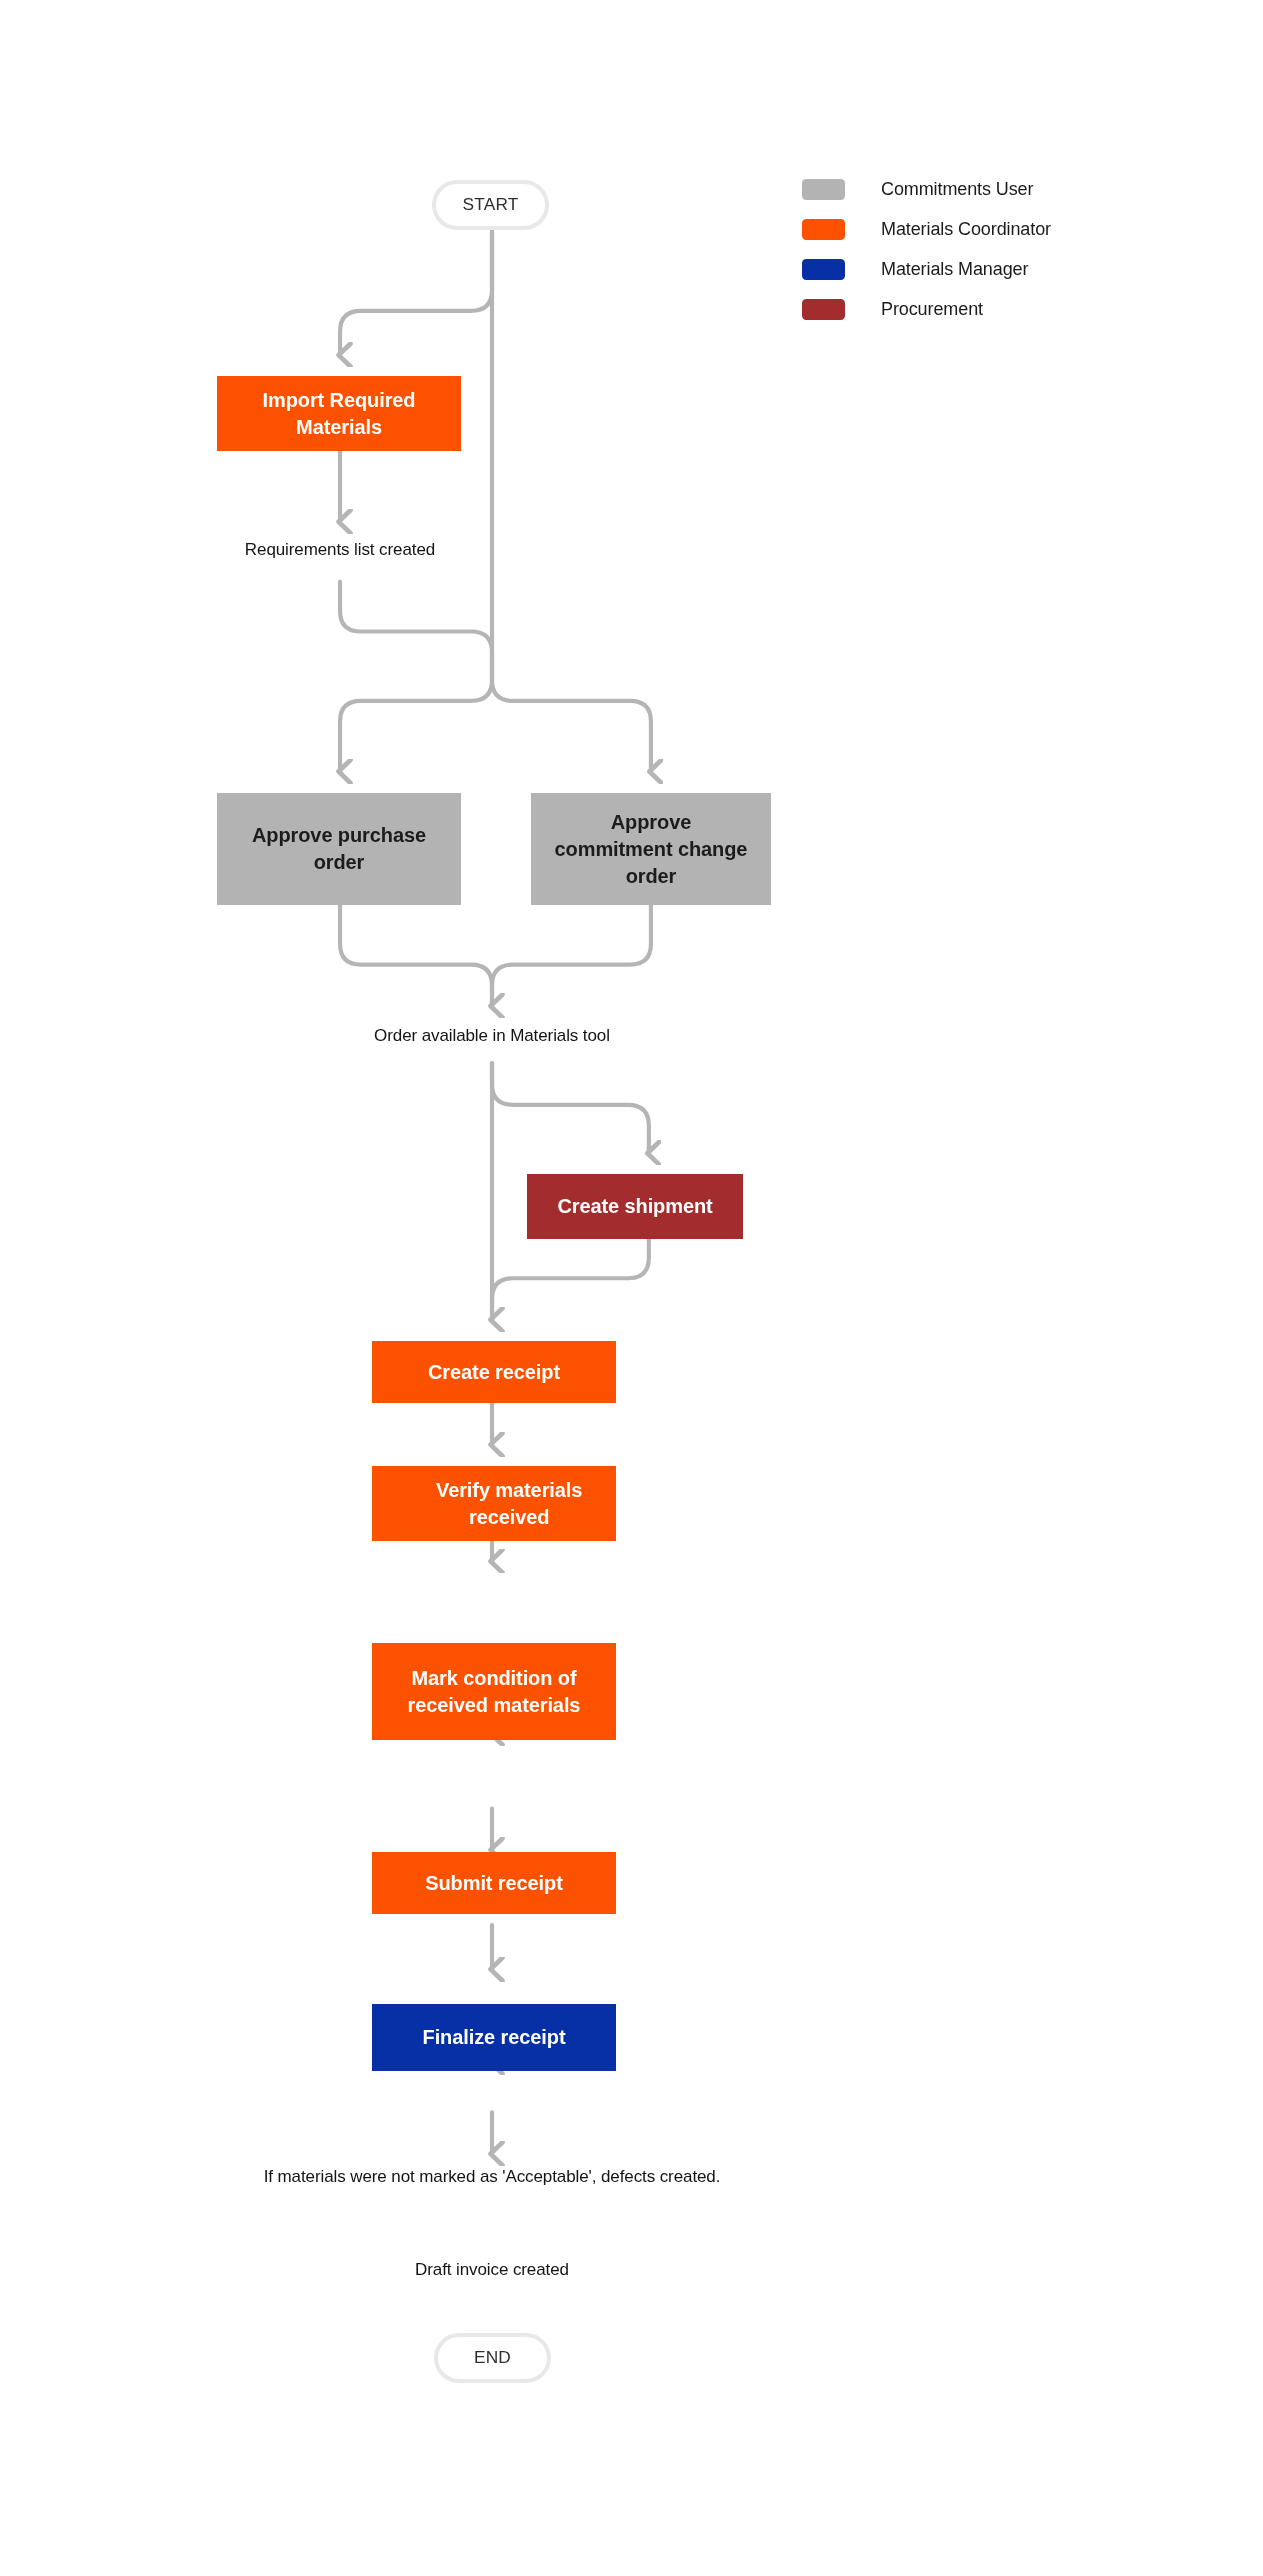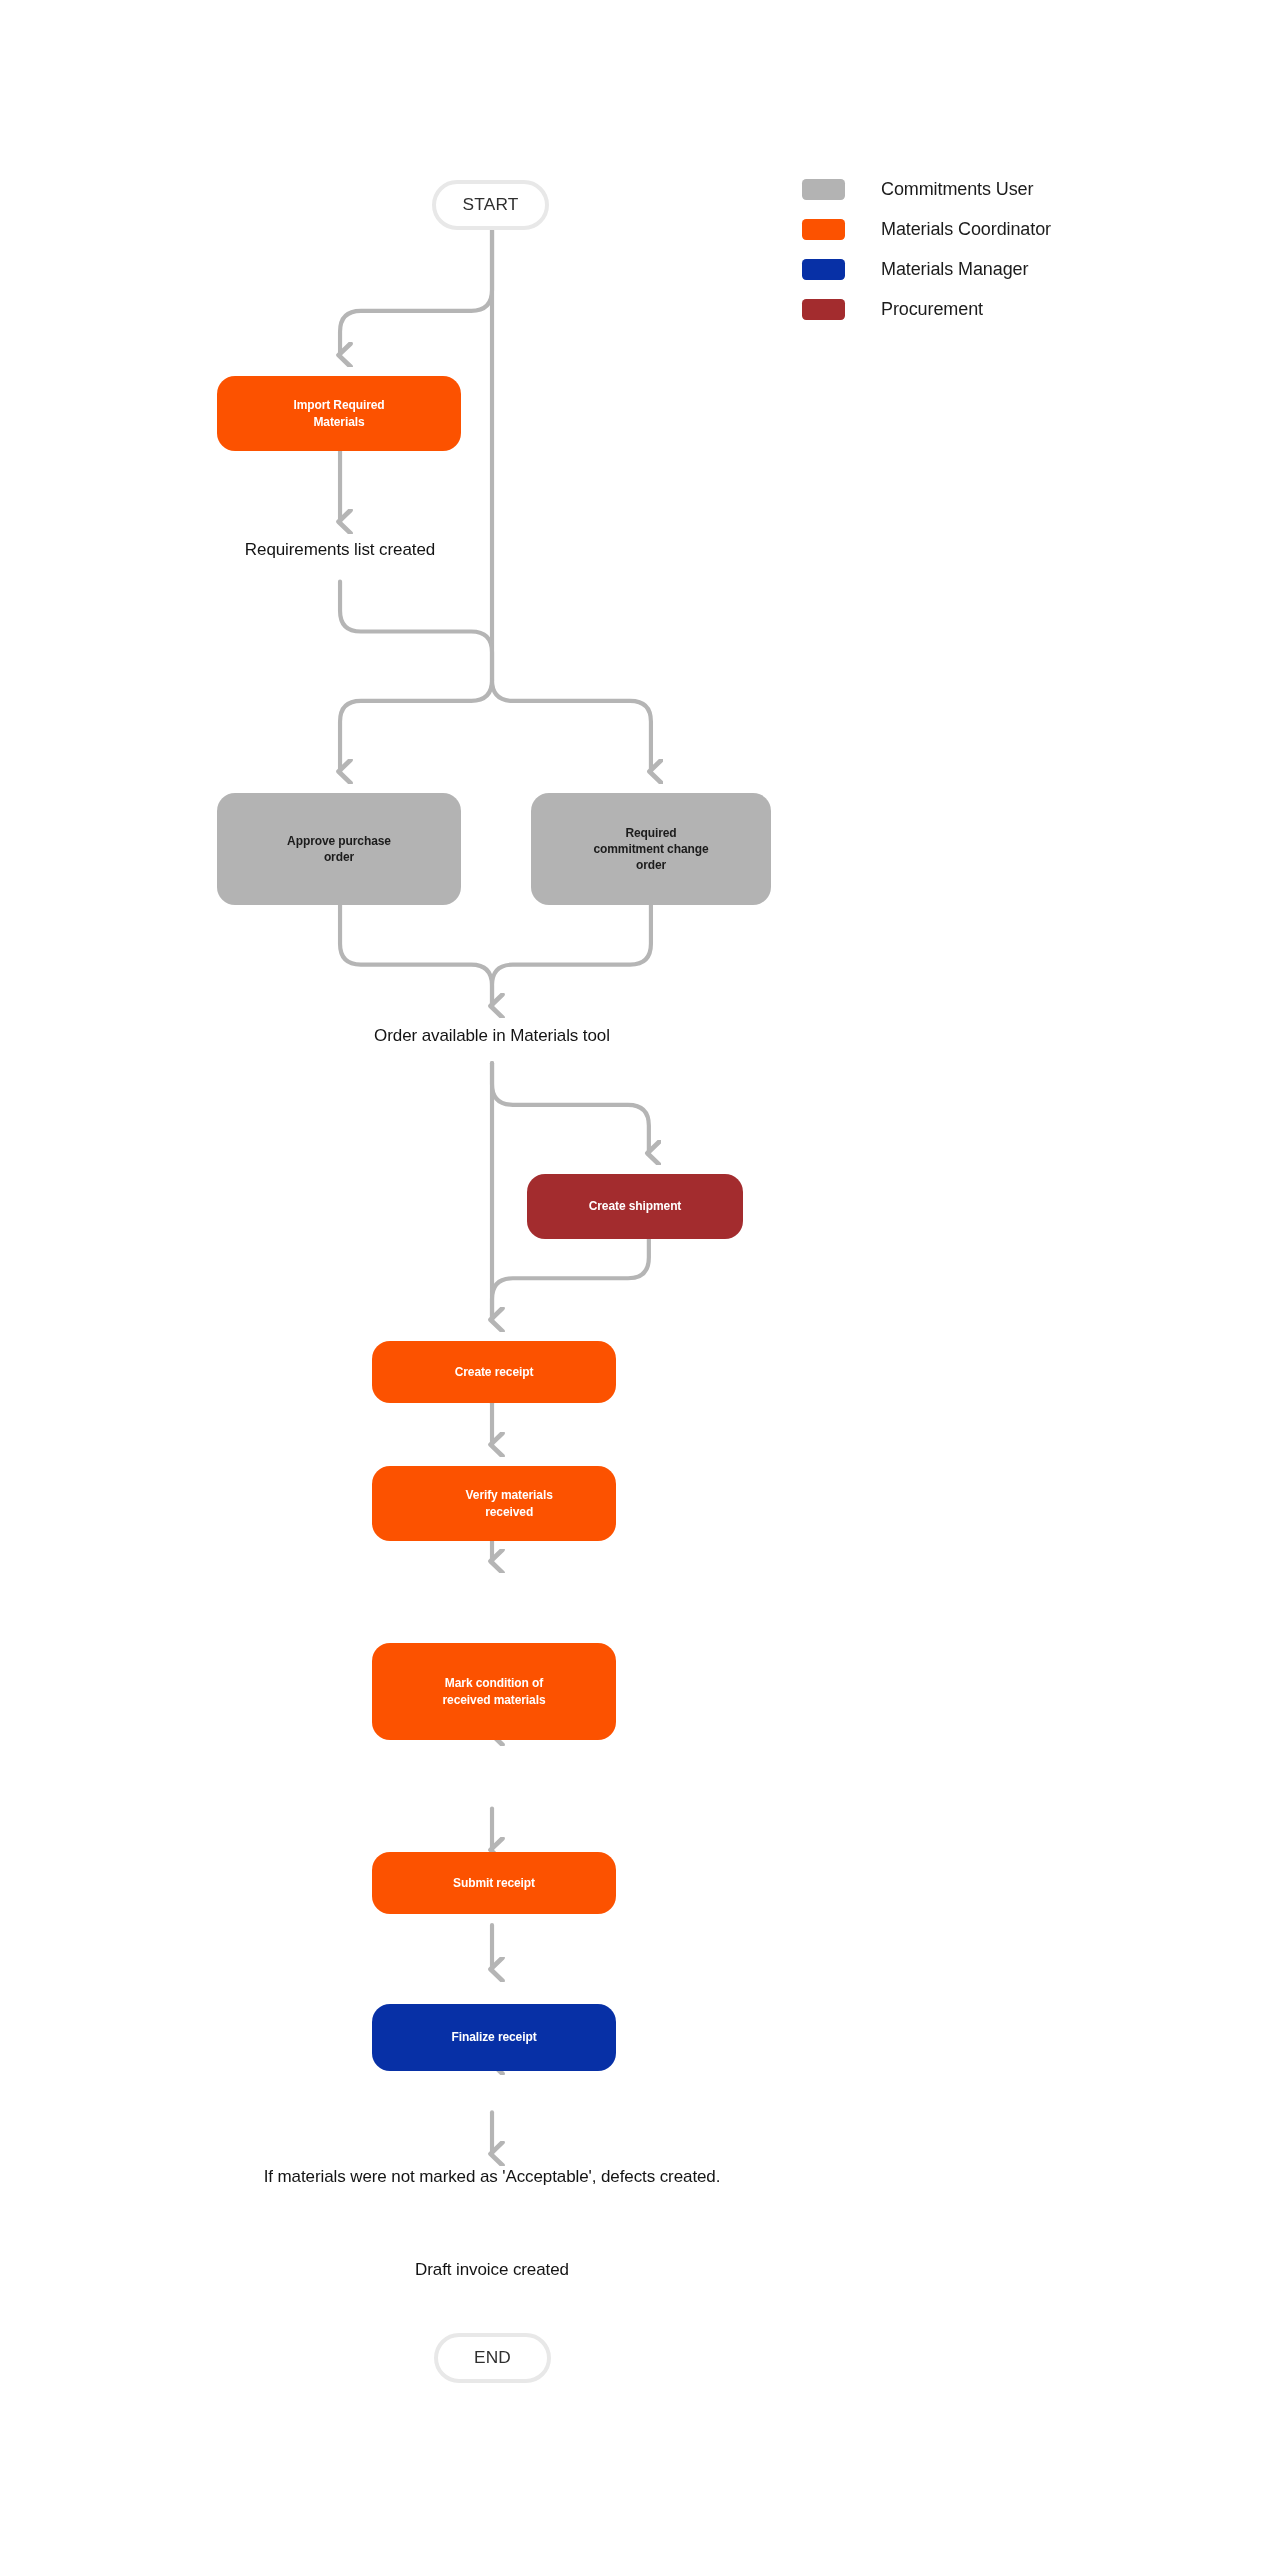--- a/index.html
+++ b/index.html
@@ -29,23 +29,23 @@
     height: 2576px;
     pointer-events: none;
   }
   .node {
     position: absolute;
     box-sizing: border-box;
     display: flex;
     align-items: center;
     justify-content: center;
     text-align: center;
-    border-radius: 18px;
+    border-radius: 0;
     font-weight: bold;
-    font-size: 12px;
+    font-size: 20px;
     line-height: 1.35;
     letter-spacing: -0.1px;
     padding: 2.8px 9.7px;
     white-space: pre-line;
   }
   .node.terminator {
     background: #ffffff;
     border: 4.9px solid #e8e8e8;
     border-radius: 26px;
     color: #2f2f2f;
@@ -144,21 +144,21 @@
   <div class="node terminator" style="left:432px; top:180px; width:117px; height:50px;">START</div>
 
   <div class="node role-coordinator" style="left:217px; top:376px; width:244px; height:75px;">Import Required
 Materials</div>
 
   <div class="evt center" style="left:340px; top:540px;">Requirements list created</div>
 
   <div class="node role-commitments" style="left:217px; top:793px; width:244px; height:112px;">Approve purchase
 order</div>
 
-  <div class="node role-commitments" style="left:531px; top:793px; width:240px; height:112px;">Required
+  <div class="node role-commitments" style="left:531px; top:793px; width:240px; height:112px;">Approve
 commitment change
 order</div>
 
   <div class="evt center" style="left:492px; top:1026px;">Order available in Materials tool</div>
 
   <div class="node role-procurement" style="left:527px; top:1174px; width:216px; height:65px;">Create shipment</div>
 
   <div class="node role-coordinator" style="left:372px; top:1341px; width:244px; height:62px;">Create receipt</div>
 
   <div class="node role-coordinator" style="left:372px; top:1466px; width:244px; height:75px;padding-left:40px;">Verify materials

